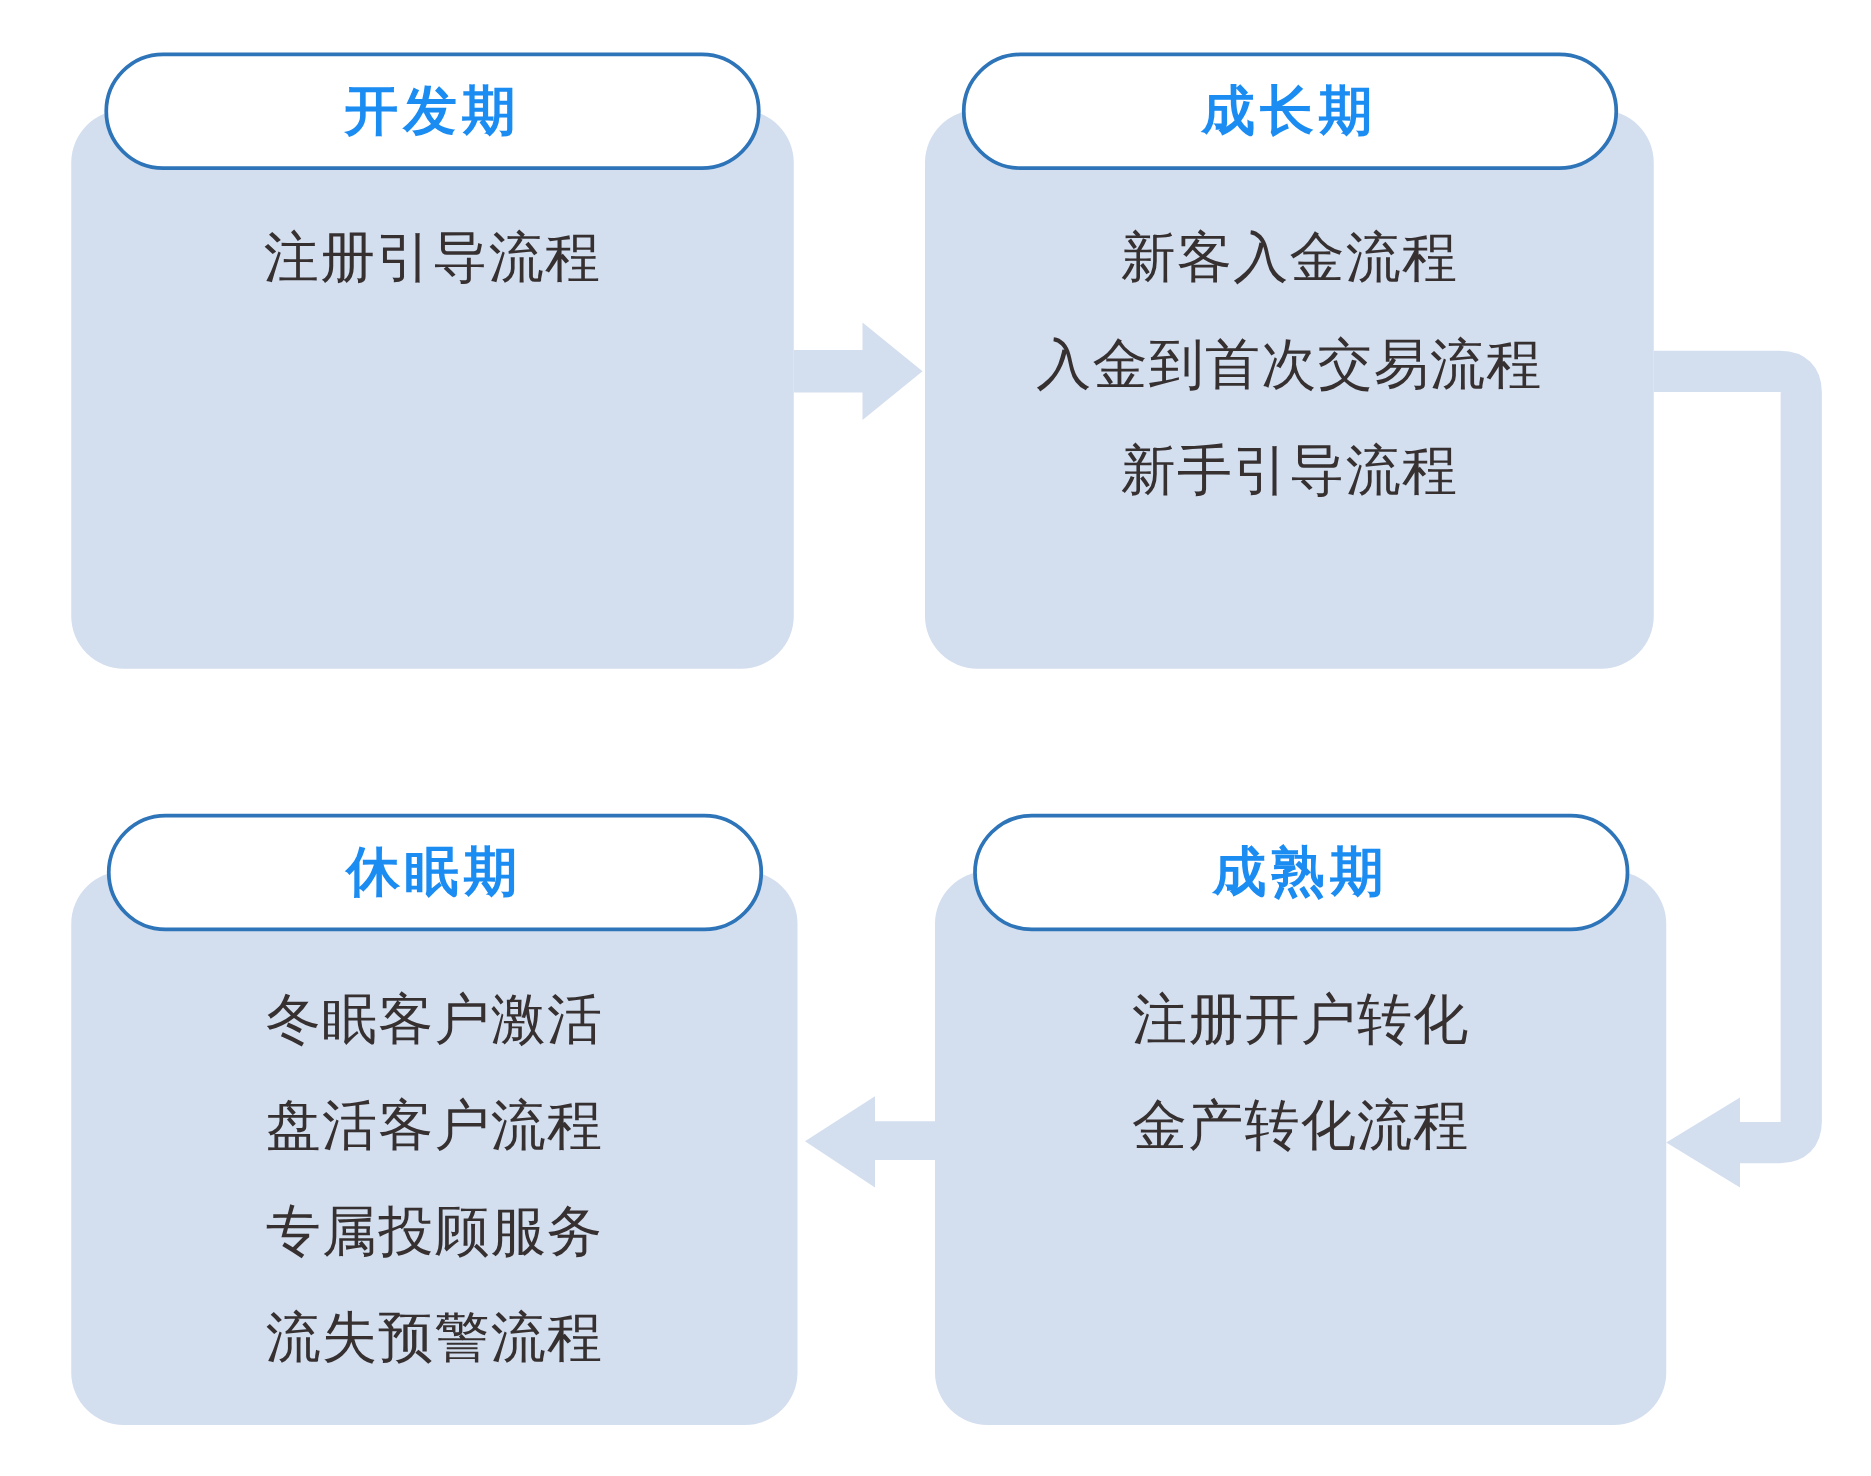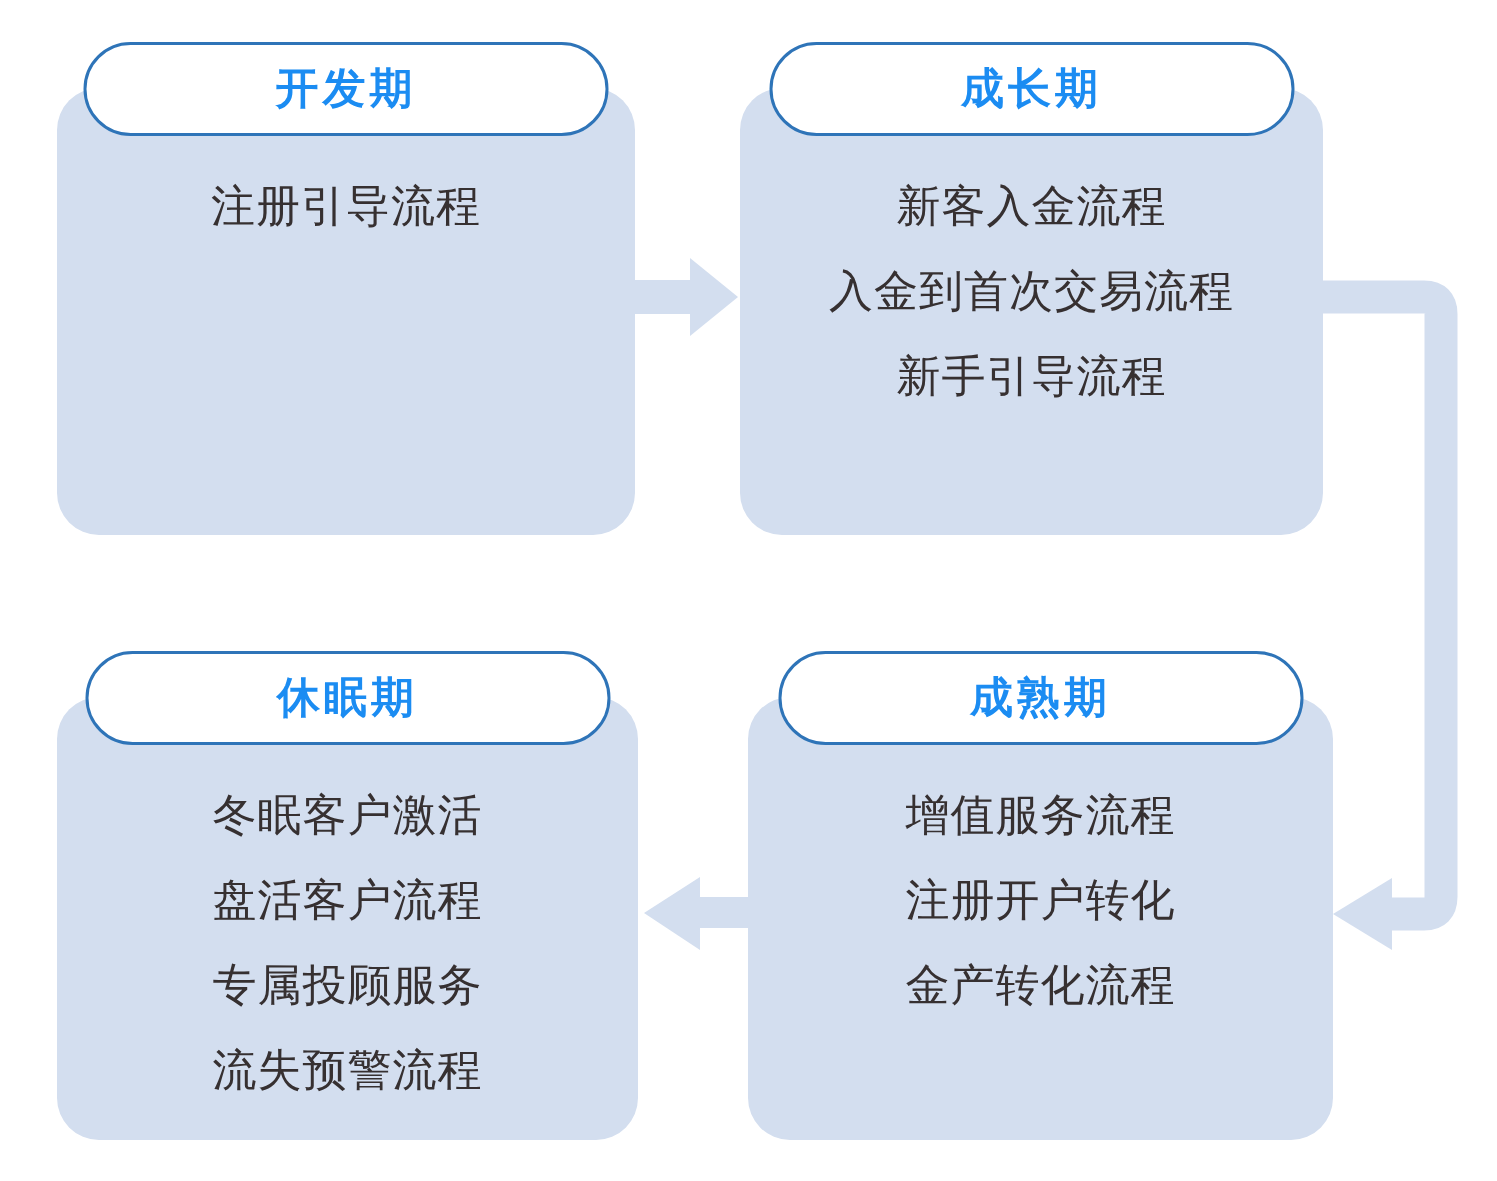--- a/index.html
+++ b/index.html
@@ -124,21 +124,20 @@
       <div class="item">专属投顾服务</div>
       <div class="item">流失预警流程</div>
     </div>
     <div class="pill">
       <span class="pill-title">休眠期</span>
     </div>
   </section>
 
   <section class="stage stage-mature">
     <div class="card">
-      <div class="item">增值服务流程</div>
       <div class="item">注册开户转化</div>
       <div class="item">金产转化流程</div>
     </div>
     <div class="pill">
       <span class="pill-title">成熟期</span>
     </div>
   </section>
 
 </div>
 

